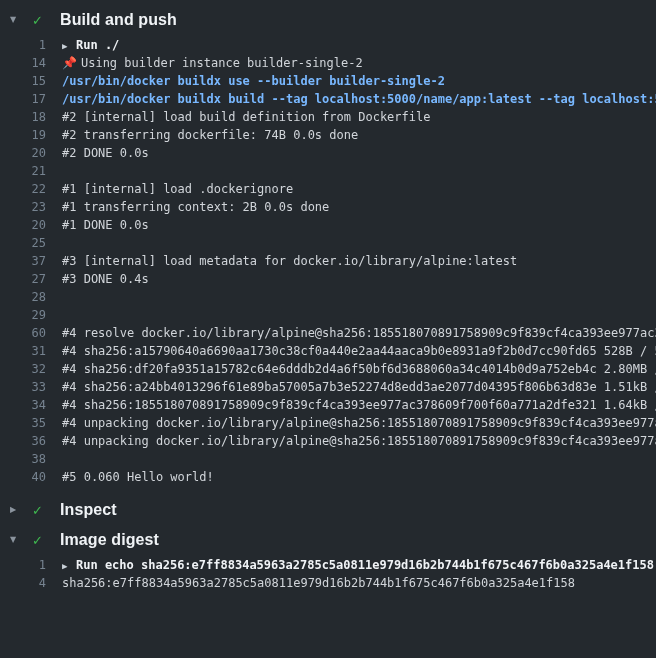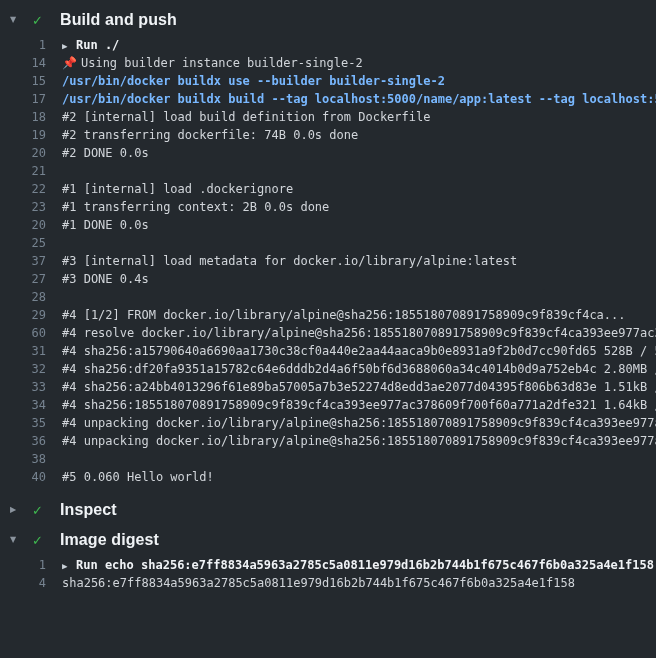--- a/index.html
+++ b/index.html
@@ -69,21 +69,21 @@
         <div class="row"><span class="gutter">19</span><span class="content"><span class="out">#2 transferring dockerfile: 74B 0.0s done</span></span></div>
         <div class="row"><span class="gutter">20</span><span class="content"><span class="out">#2 DONE 0.0s</span></span></div>
         <div class="row"><span class="gutter">21</span><span class="content"></span></div>
         <div class="row"><span class="gutter">22</span><span class="content"><span class="out">#1 [internal] load .dockerignore</span></span></div>
         <div class="row"><span class="gutter">23</span><span class="content"><span class="out">#1 transferring context: 2B 0.0s done</span></span></div>
         <div class="row"><span class="gutter">20</span><span class="content"><span class="out">#1 DONE 0.0s</span></span></div>
         <div class="row"><span class="gutter">25</span><span class="content"></span></div>
         <div class="row"><span class="gutter">37</span><span class="content"><span class="out">#3 [internal] load metadata for docker.io/library/alpine:latest</span></span></div>
         <div class="row"><span class="gutter">27</span><span class="content"><span class="out">#3 DONE 0.4s</span></span></div>
         <div class="row"><span class="gutter">28</span><span class="content"></span></div>
-        <div class="row"><span class="gutter">29</span><span class="content"><span class="out">#4 [1/2] FROM docker.io/library/alpine@sha256:185518070891758909c9f839cf4ca...</span></span></div>
+        <div class="row"><span class="gutter">29</span></div>
         <div class="row"><span class="gutter">60</span><span class="content"><span class="out">#4 resolve docker.io/library/alpine@sha256:185518070891758909c9f839cf4ca393ee977ac37</span></span></div>
         <div class="row"><span class="gutter">31</span><span class="content"><span class="out">#4 sha256:a15790640a6690aa1730c38cf0a440e2aa44aaca9b0e8931a9f2b0d7cc90fd65 528B / 5</span></span></div>
         <div class="row"><span class="gutter">32</span><span class="content"><span class="out">#4 sha256:df20fa9351a15782c64e6dddb2d4a6f50bf6d3688060a34c4014b0d9a752eb4c 2.80MB /</span></span></div>
         <div class="row"><span class="gutter">33</span><span class="content"><span class="out">#4 sha256:a24bb4013296f61e89ba57005a7b3e52274d8edd3ae2077d04395f806b63d83e 1.51kB /</span></span></div>
         <div class="row"><span class="gutter">34</span><span class="content"><span class="out">#4 sha256:185518070891758909c9f839cf4ca393ee977ac378609f700f60a771a2dfe321 1.64kB /</span></span></div>
         <div class="row"><span class="gutter">35</span><span class="content"><span class="out">#4 unpacking docker.io/library/alpine@sha256:185518070891758909c9f839cf4ca393ee977a</span></span></div>
         <div class="row"><span class="gutter">36</span><span class="content"><span class="out">#4 unpacking docker.io/library/alpine@sha256:185518070891758909c9f839cf4ca393ee977a</span></span></div>
         <div class="row"><span class="gutter">38</span><span class="content"></span></div>
         <div class="row"><span class="gutter">40</span><span class="content"><span class="out">#5 0.060 Hello world!</span></span></div>
       </div>

